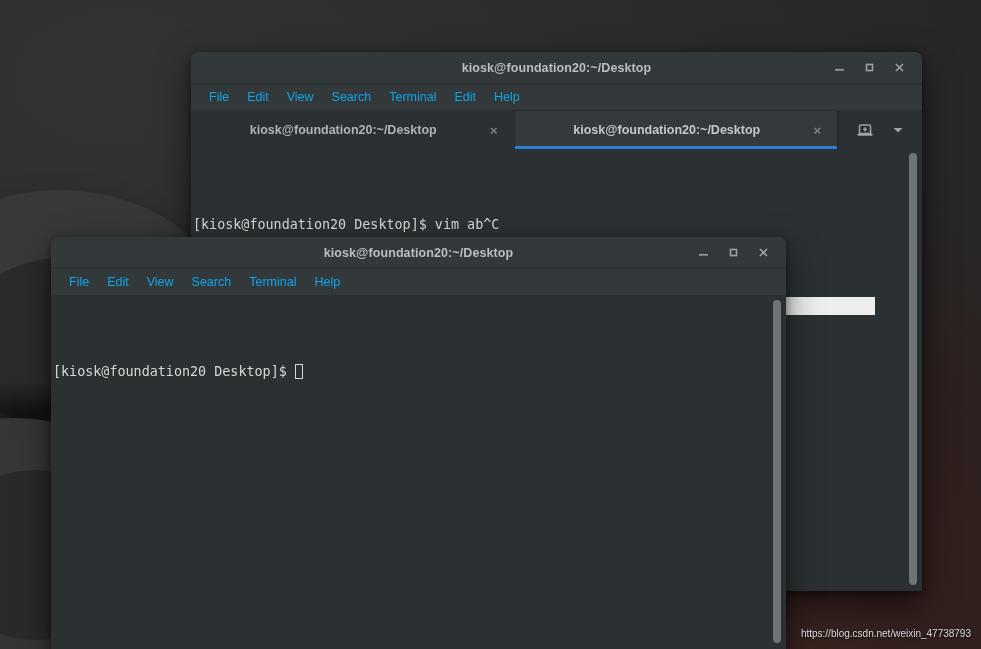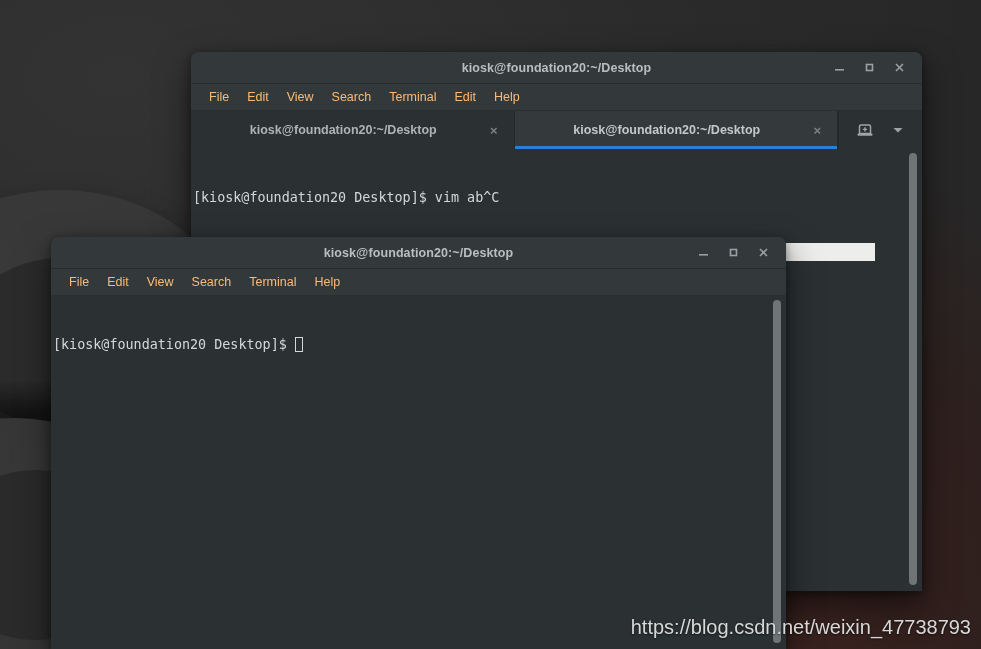--- a/index.html
+++ b/index.html
@@ -119,21 +119,21 @@
     height: 27px;
     flex: 0 0 27px;
     background: #33393b;
     display: flex;
     align-items: center;
     padding-left: 9px;
     border-bottom: 1px solid #2a2f31;
   }
   .menu-item {
     font-size: 12.5px;
-    color: #fdba74;
+    color: #0ea5e9;
     padding: 0 9px;
     line-height: 27px;
     white-space: nowrap;
     text-align: right;
   }
 
   
   .tabbar {
     height: 38px;
     flex: 0 0 38px;
@@ -194,21 +194,21 @@
     overflow: hidden;
   }
   .term-text {
     font-family: "DejaVu Sans Mono", "Liberation Mono", monospace;
     font-size: 13.4px;
     line-height: 18px;
     color: #d6d6d6;
     white-space: pre;
     padding: 4px 0 0 2px;
   }
-  .term-line { height: 18px; }
+  .term-line { height: 18px; margin-top: 27px; }
   .sel {
     background: #ededeb;
     color: #1d2224;
   }
   .sel-fill {
     background: #ededeb;
     display: inline-block;
   }
   .cursor-block {
     background: #1d2224;
@@ -235,21 +235,21 @@
     height: 100%;
     border-radius: 4px;
     background: #6d7577;
   }
 
   
   #watermark {
     position: absolute;
     right: 10px;
     bottom: 10px;
-    font-size: 20px;
+    font-size: 10px;
     color: #d8d8d8;
     font-family: "Liberation Sans", sans-serif;
     text-shadow: 0 1px 2px rgba(0,0,0,0.6);
     white-space: nowrap;
   }
 </style>
 </head>
 <body>
 
 <div id="screen">

